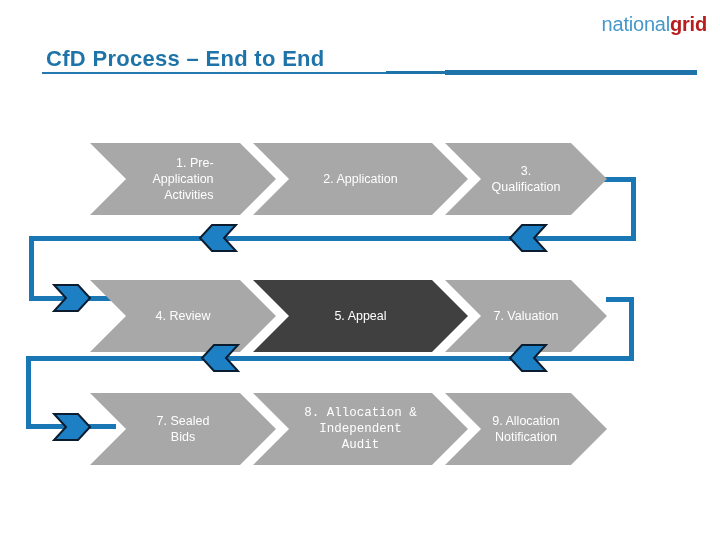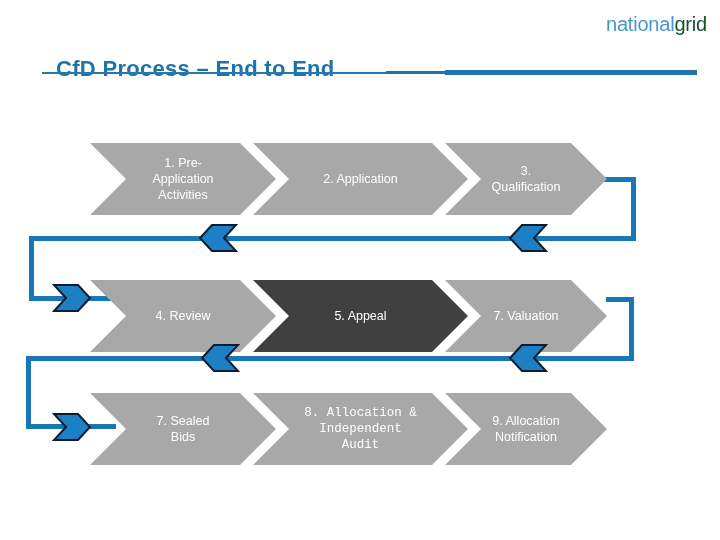--- a/index.html
+++ b/index.html
@@ -4,30 +4,30 @@
 <style>
   html,body { margin:0; padding:0; background:#ffffff; }
   body {
     width:720px; height:540px; position:relative; overflow:hidden;
     font-family:"Liberation Sans", sans-serif;
   }
   .slide { position:absolute; inset:0; background:#ffffff; }
 
   
   .title {
-    position:absolute; left:42px; top:42px; margin:14px;
+    position:absolute; left:42px; top:42px; margin:4px;
     font-size:22px; font-weight:bold; color:#1E74A9; letter-spacing:0.3px;
     white-space:nowrap;
   }
   .logo {
     position:absolute; right:13px; top:13px;
     font-size:20px; letter-spacing:-0.2px; white-space:nowrap;
   }
   .logo-light { color:#4698CA; font-weight:400;padding-left:40px; }
-  .logo-bold  { color:#14532d; font-weight:400; }
+  .logo-bold  { color:#b91c1c; font-weight:700; }
 
   .rule { position:absolute; background:#1E74A9; }
   .rule-thin  { left:42px;  top:72px; width:403px; height:2px; background:#2579AE; }
   .rule-mid   { left:386px; top:71px; width:59px;  height:3px; }
   .rule-thick { left:445px; top:70px; width:252px; height:5px; }
 
   
   .chev {
     position:absolute; height:72px; z-index:2;
     display:flex; align-items:center; justify-content:center;
@@ -74,21 +74,21 @@
   <div class="logo">
     <span class="logo-light">national</span><span class="logo-bold">grid</span>
   </div>
   <h1 class="title">CfD Process – End to End</h1>
   <div class="rule rule-thin"></div>
   <div class="rule rule-mid"></div>
   <div class="rule rule-thick"></div>
 
   <div>
 
-    <div class="chev row1 col1" style="background-color: rgb(168, 168, 168);"><span>1. Pre-
+    <div class="chev row1 col1" style="background-color: rgb(168, 168, 168); text-align: right;"><span>1. Pre-
 Application
 Activities</span></div>
     <div class="chev row1 col2" style="background-color: rgb(168, 168, 168);"><span>2. Application</span></div>
     <div class="chev row1 col3" style="background-color: rgb(168, 168, 168);"><span>3.
 Qualification</span></div>
 
     <div class="chev row2 col1" style="background-color: rgb(168, 168, 168);"><span>4. Review</span></div>
     <div class="chev row2 col2" style="background-color: #404040;"><span>5. Appeal</span></div>
     <div class="chev row2 col3" style="background-color: rgb(168, 168, 168);"><span>7. Valuation</span></div>
 

